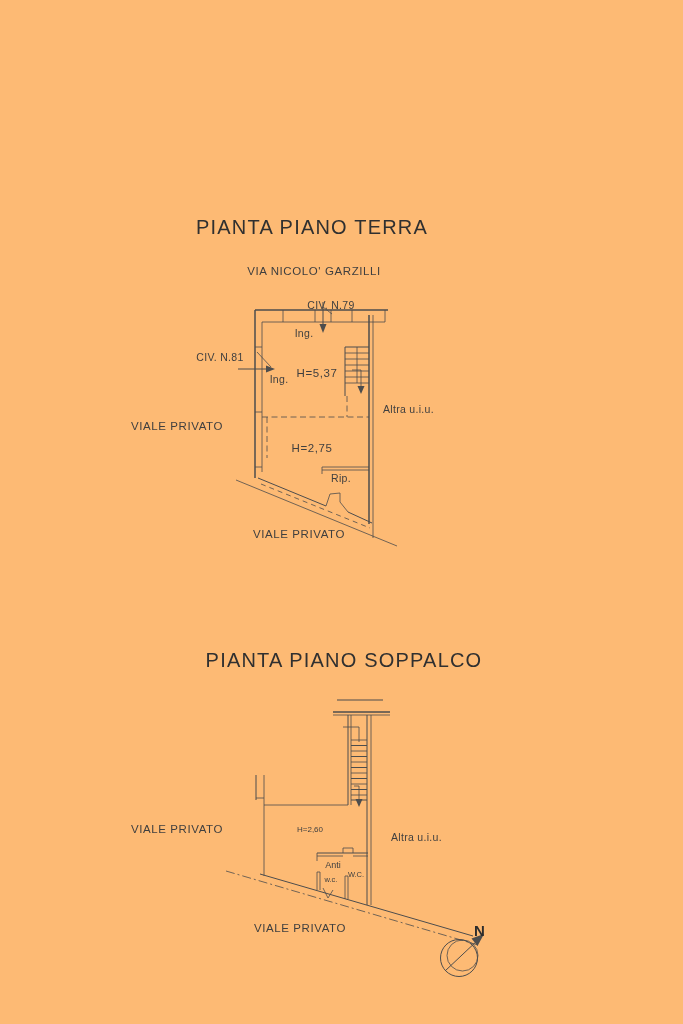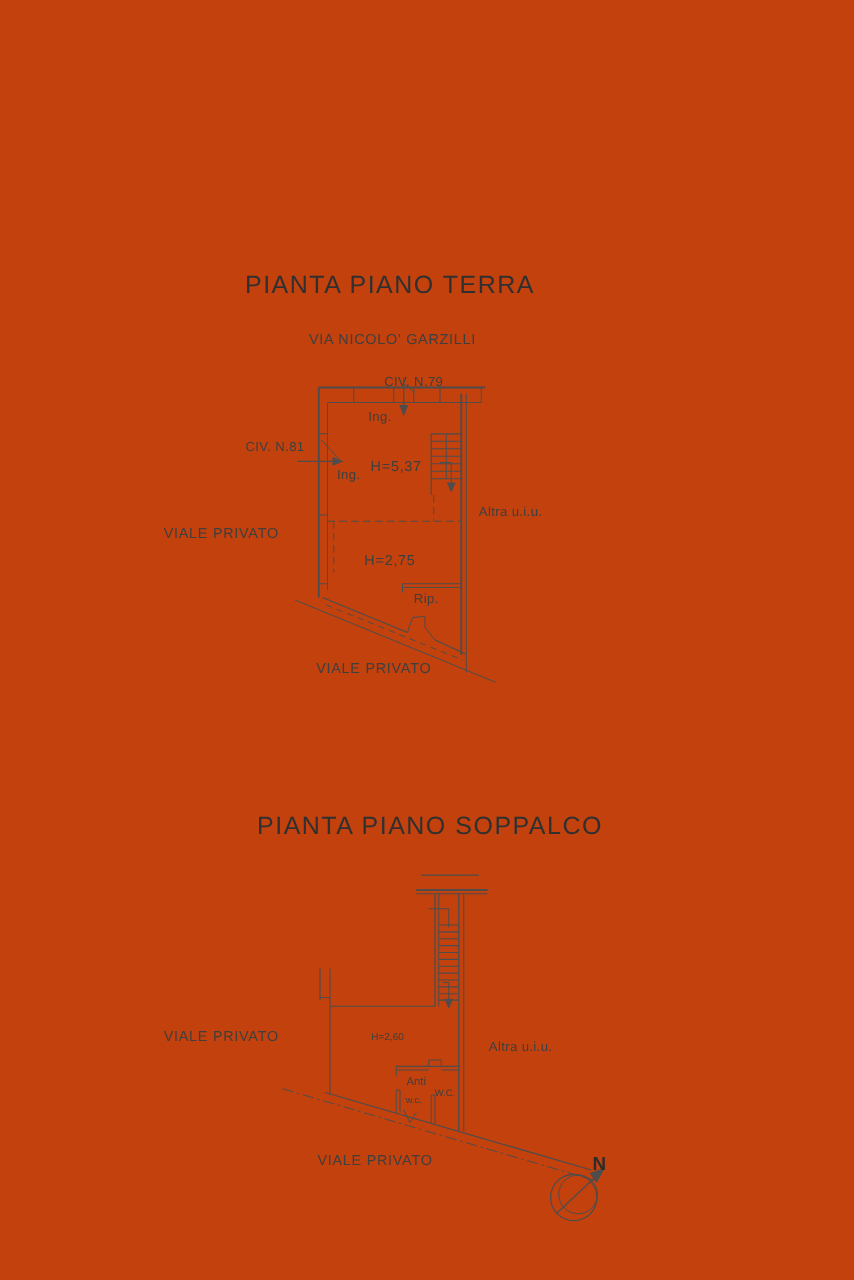--- a/index.html
+++ b/index.html
@@ -1,19 +1,19 @@
 <!DOCTYPE html>
 <html><head>
 <meta charset="utf-8">
 <style>
   html,body{margin:0;padding:0;background:#ffffff;}
   .sheet{
     position:relative;
     width:683px;height:1024px;
-    background:#c2410c;
+    background:#fdba74;
     font-family:"Liberation Sans", sans-serif;
     overflow:hidden;
   }
   svg{display:block;}
   svg text{
     fill:#3f3f3f;
     font-family:"Liberation Sans", sans-serif;
   }
   .t-title{font-size:20px;letter-spacing:1.2px;fill:#303030;}
   .t-label{font-size:10.5px;letter-spacing:0.3px;}

